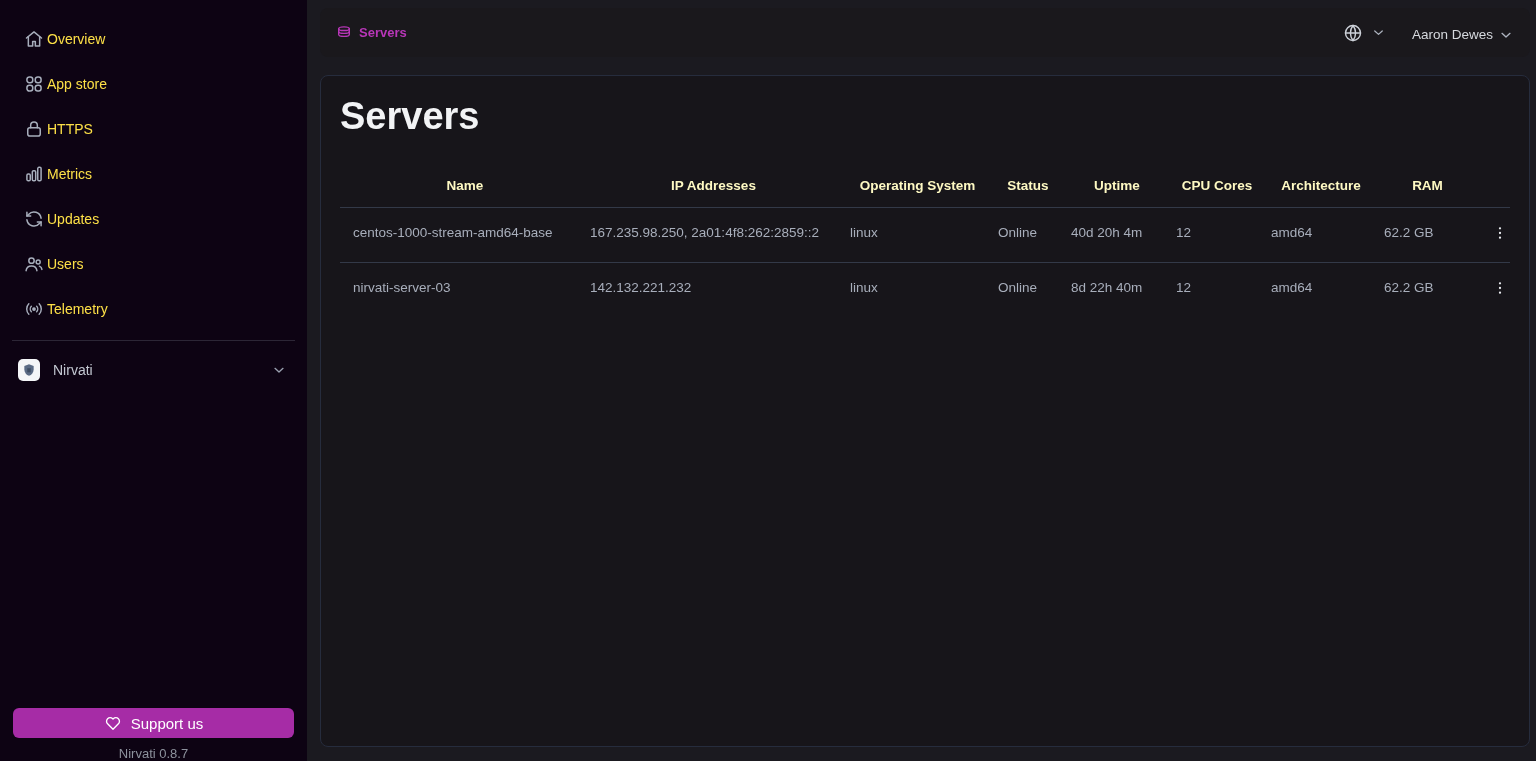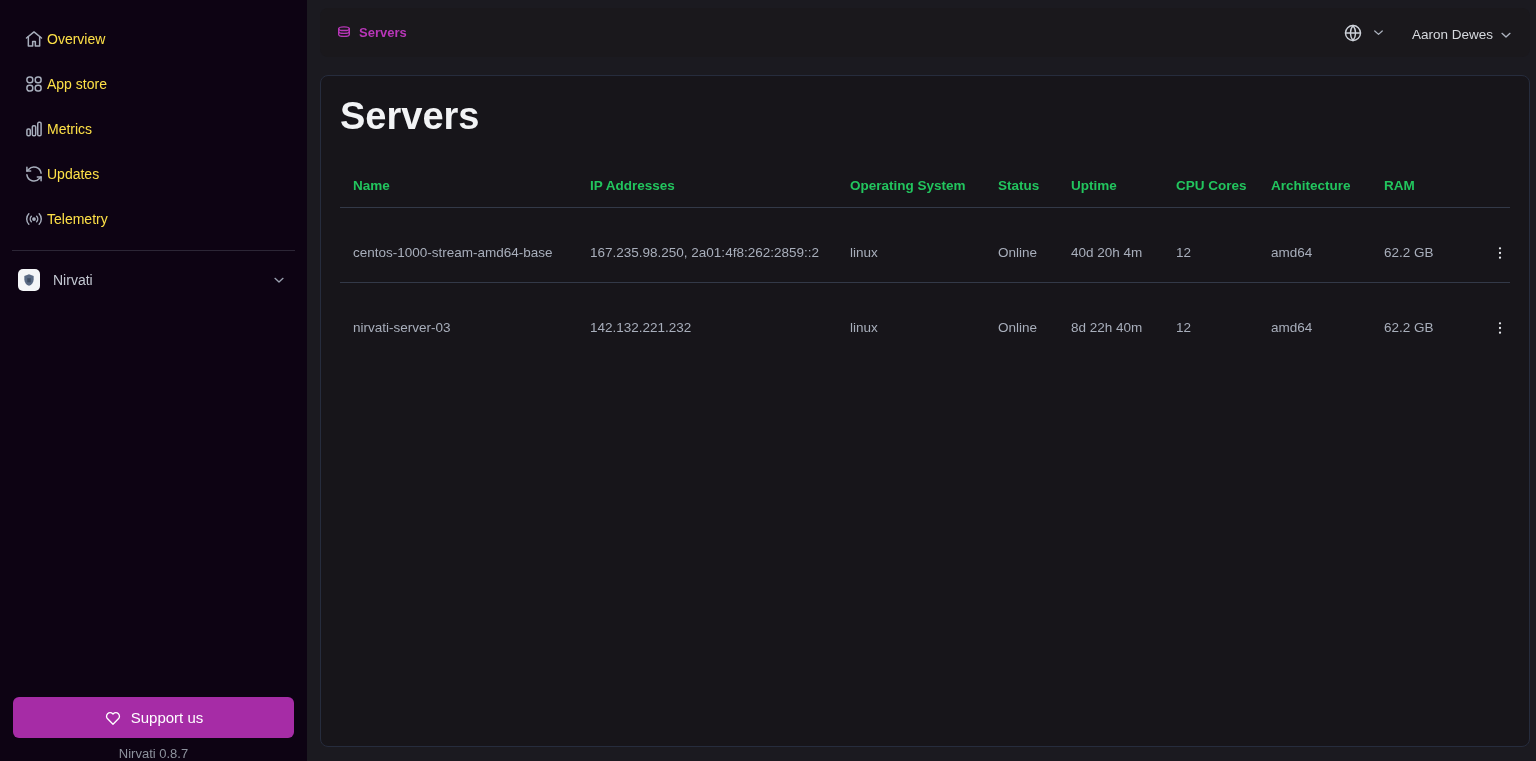--- a/index.html
+++ b/index.html
@@ -39,21 +39,21 @@
   }
   .app-badge {
     width:22px; height:22px; border-radius:5px;
     background:#f4f6f8;
     display:flex; align-items:center; justify-content:center;
   }
   .app-item .chev { margin-left:auto; color:#9aa1b0; }
   .sidebar-spacer { flex:1; }
   .support-btn {
     margin:0 13px 8px 13px;
-    height:41px; border:none; border-radius:6px;
+    height:30px; border:none; border-radius:6px;
     background:var(--support, #a62ca6);
     color:#fff; font-size:15px; font-family:inherit;
     display:flex; align-items:center; justify-content:center; gap:9px;
     cursor:pointer;
   }
   .version {
     text-align:center; color:#8d929d; font-size:13px;
   }
 
   
@@ -103,26 +103,26 @@
   }
 
   table.servers {
     width:100%;
     margin-top:27px;
     border-collapse:collapse;
     table-layout:fixed;
     font-size:13.5px;
   }
   table.servers th {
-    text-align:left; color:#22c55e; font-weight:700;
+    text-align:center; color:#fef9c3; font-weight:700;
     padding:14px 0 14px 13px; white-space:nowrap;
   }
   table.servers td {
     color:#a8aebb;
-    padding:33px 0 17px 13px;
+    padding:13px 0 17px 13px;
     border-top:1px solid #333948;
     white-space:nowrap; overflow:hidden;
   }
   td.status { color:var(--online, #22c55e); }
   td.actions { text-align:center; padding-left:0; }
   .kebab-btn {
     background:none; border:none; cursor:pointer; color:#e8eaee;
     padding:4px 8px;
   }
 </style>
@@ -146,20 +146,29 @@
       <svg width="20" height="20" viewBox="0 0 24 24" fill="none" stroke="currentColor" stroke-width="1.8">
           <rect x="3.5" y="3.5" width="7" height="7" rx="3"></rect>
           <rect x="13.5" y="3.5" width="7" height="7" rx="3"></rect>
           <rect x="3.5" y="13.5" width="7" height="7" rx="3"></rect>
           <rect x="13.5" y="13.5" width="7" height="7" rx="3"></rect>
         </svg>
     </span>
     <span>App store</span>
   </div>
 
+  <div class="nav-item">
+    <span class="ic">
+      <svg width="20" height="20" viewBox="0 0 24 24" fill="none" stroke="currentColor" stroke-width="1.8" stroke-linecap="round">
+          <rect x="4.5" y="10.5" width="15" height="10" rx="2.5"></rect>
+          <path d="M8 10.5V7.5a4 4 0 0 1 8 0v3"></path>
+        </svg>
+    </span>
+    <span>HTTPS</span>
+  </div>
 
   <div class="nav-item">
     <span class="ic">
       <svg width="20" height="20" viewBox="0 0 24 24" fill="none" stroke="currentColor" stroke-width="1.8" stroke-linecap="round">
           <rect x="3.5" y="12" width="4" height="8" rx="1.5"></rect>
           <rect x="10" y="8" width="4" height="12" rx="1.5"></rect>
           <rect x="16.5" y="4" width="4" height="16" rx="1.5"></rect>
         </svg>
     </span>
     <span>Metrics</span>
@@ -171,20 +180,31 @@
       <svg width="20" height="20" viewBox="0 0 24 24" fill="none" stroke="currentColor" stroke-width="1.8" stroke-linecap="round" stroke-linejoin="round">
           <path d="M20.5 11a8.6 8.6 0 0 0-15-4.5L3.5 8.5"></path>
           <path d="M3.5 4v4.5H8"></path>
           <path d="M3.5 13a8.6 8.6 0 0 0 15 4.5l2-2"></path>
           <path d="M20.5 20v-4.5H16"></path>
         </svg>
     </span>
     <span>Updates</span>
   </div>
 
+  <div class="nav-item">
+    <span class="ic">
+      <svg width="20" height="20" viewBox="0 0 24 24" fill="none" stroke="currentColor" stroke-width="1.8" stroke-linecap="round">
+          <circle cx="9" cy="8" r="3.2"></circle>
+          <path d="M2.5 20c.5-3.5 3-5.5 6.5-5.5s6 2 6.5 5.5"></path>
+          <circle cx="17" cy="9.5" r="2.4"></circle>
+          <path d="M18.5 14.6c1.7.6 2.8 1.9 3 3.9"></path>
+        </svg>
+    </span>
+    <span>Users</span>
+  </div>
 
   <div class="nav-item">
     <span class="ic">
       <svg width="20" height="20" viewBox="0 0 24 24" fill="none" stroke="currentColor" stroke-width="1.7" stroke-linecap="round">
           <circle cx="12" cy="12" r="1.4" fill="currentColor"></circle>
           <path d="M8.8 8.8a4.6 4.6 0 0 0 0 6.4"></path>
           <path d="M15.2 8.8a4.6 4.6 0 0 1 0 6.4"></path>
           <path d="M5.8 5.8a8.8 8.8 0 0 0 0 12.4"></path>
           <path d="M18.2 5.8a8.8 8.8 0 0 1 0 12.4"></path>
         </svg>

